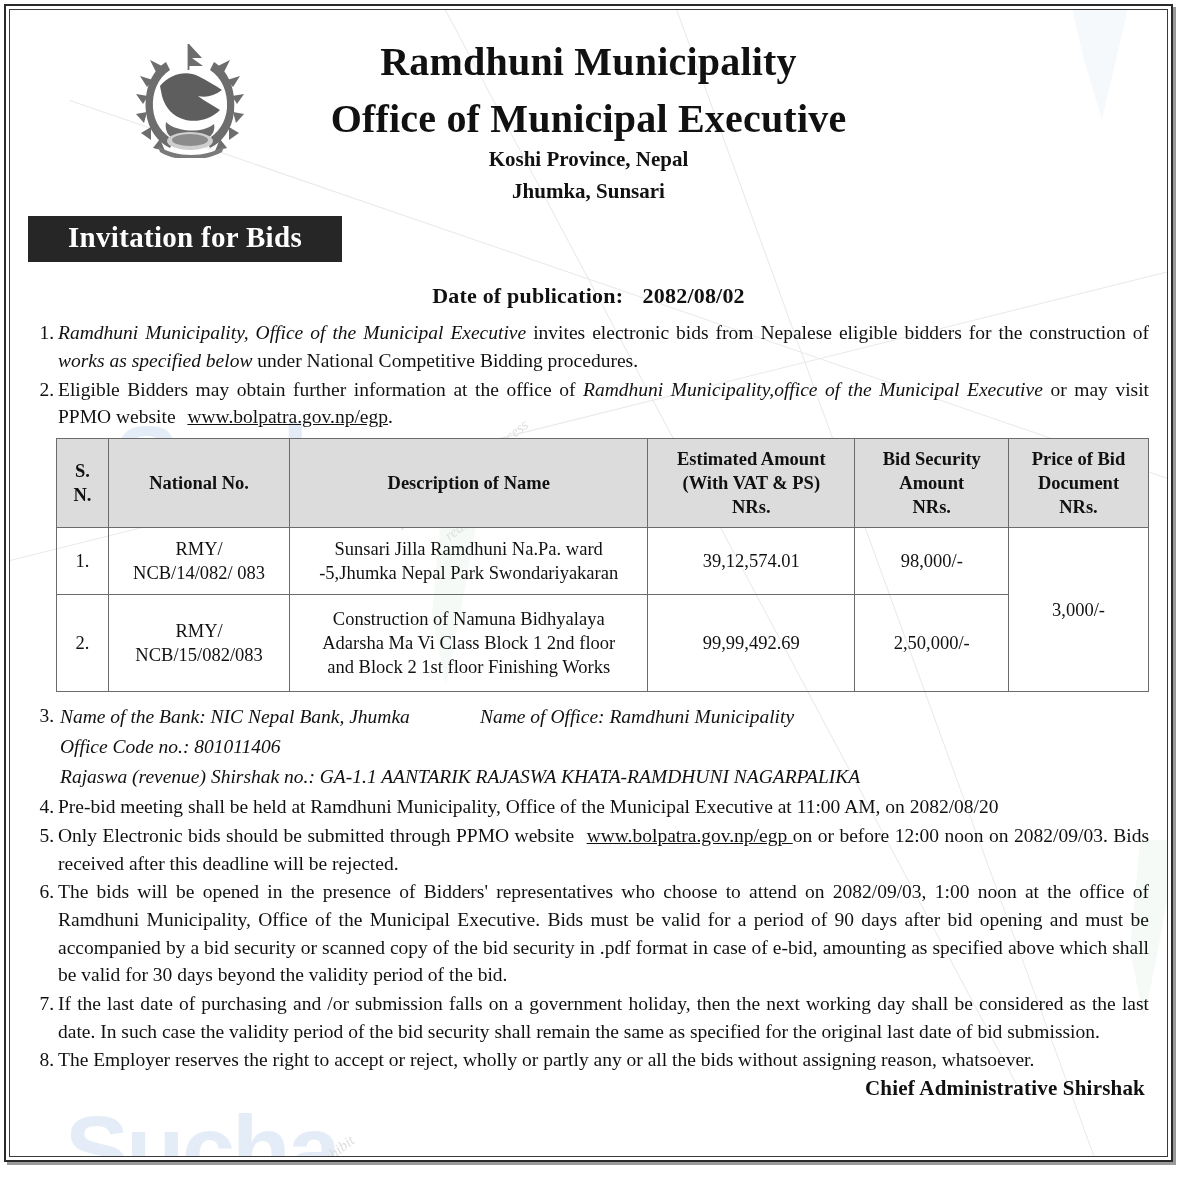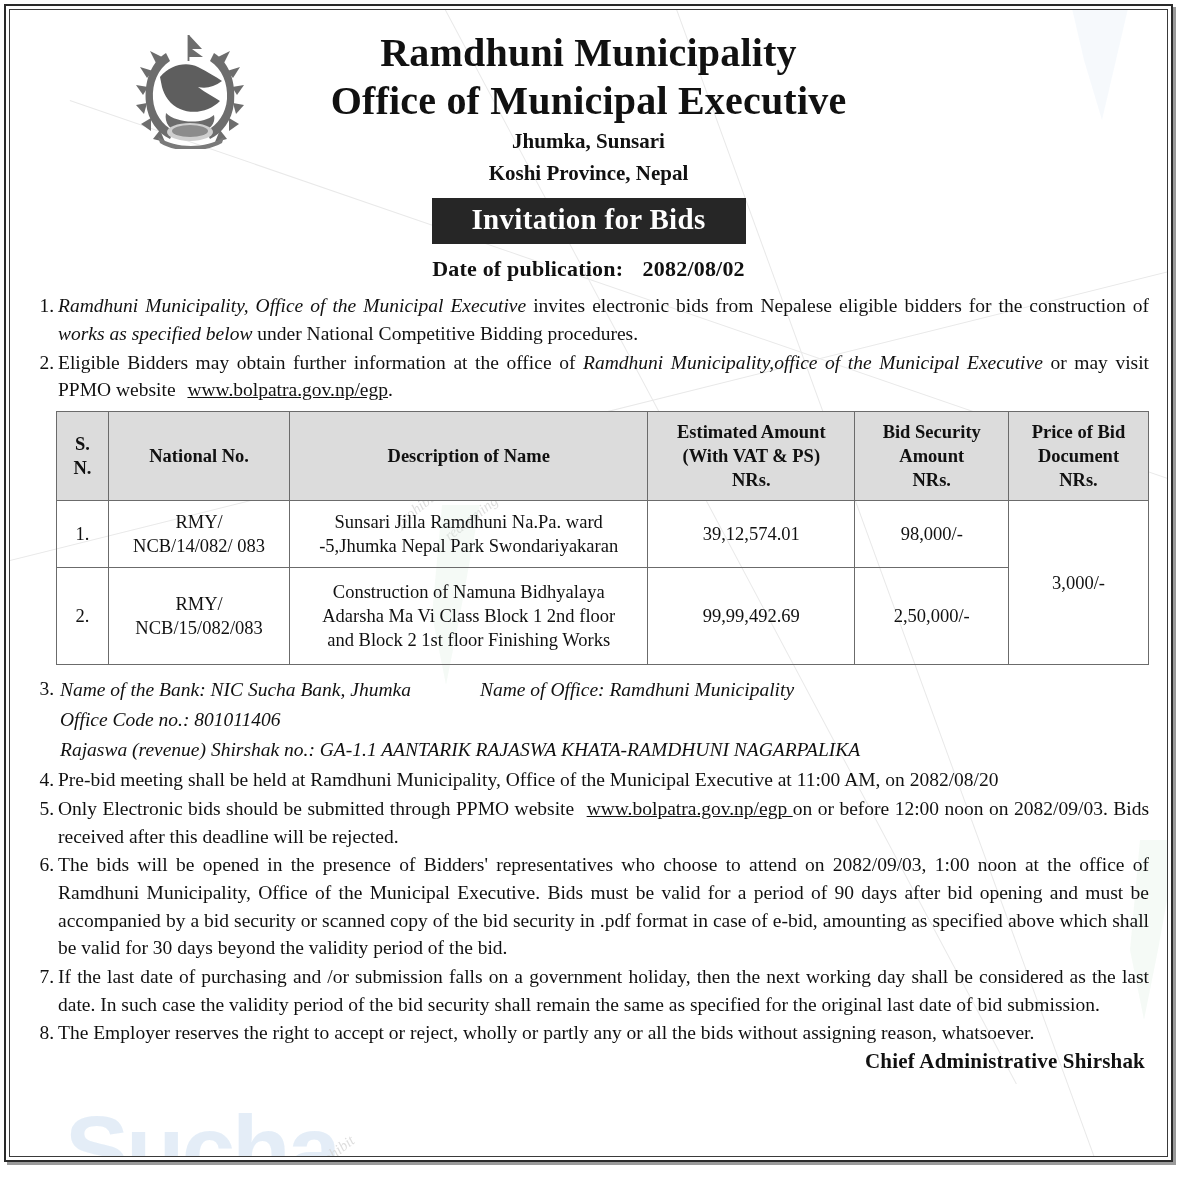--- a/index.html
+++ b/index.html
@@ -99,55 +99,54 @@
     left: 108px;
     top: 4px;
     width: 108px;
     height: 118px;
   }
   .org-title {
     font-size: 40px;
     font-weight: bold;
     line-height: 1.12;
     letter-spacing: .2px;
-    margin: 3px;
+    margin: 12px;
     padding-top: 4px;
   }
   .org-title2 {
     font-size: 40px;
     font-weight: bold;
     line-height: 1.12;
     letter-spacing: .2px;
     margin: 0;
   }
   .org-sub {
     font-size: 21px;
     font-weight: bold;
     line-height: 1.45;
     margin: 0;
     padding-top: 2px;
   }
   .ifb-wrap {
     margin-top: 10px;
     display: flex;
-    justify-content: center;
   }
   .ifb-banner {
     background: #262626;
     color: #ffffff;
     font-size: 29px;
     font-weight: bold;
     padding: 6px 40px 8px 40px;
     letter-spacing: .3px;
     line-height: 1.1;
   }
   .pub-date {
     font-size: 22px;
     font-weight: bold;
-    margin-top: 12px;
+    margin-top: 21px;
     letter-spacing: .2px;
   }
 
   
   ol.clauses {
     list-style: none;
     margin: 10px 0 0 0;
     padding: 0;
     font-size: 19.5px;
     line-height: 1.42;
@@ -300,22 +299,22 @@
 
           <path d="M30 82 C40 92 66 94 78 84 C80 92 74 100 62 102 L54 110 L46 102 C34 100 28 92 30 82 Z" fill="#6b6b6b"></path>
           <ellipse cx="54" cy="101" rx="23" ry="9" fill="#cfcfcf"></ellipse>
           <ellipse cx="54" cy="100" rx="18" ry="6" fill="#8c8c8c"></ellipse>
 
           <path d="M22 106 C40 118 70 118 88 106 L86 112 C68 122 40 122 24 112 Z" fill="#7a7a7a"></path>
         </svg>
 
         <div class="org-title">Ramdhuni Municipality</div>
         <div class="org-title2">Office of Municipal Executive</div>
+        <div class="org-sub">Koshi Province, Nepal</div>
         <div class="org-sub">Jhumka, Sunsari</div>
-        <div class="org-sub">Koshi Province, Nepal</div>
 
         <div class="ifb-wrap">
           <div class="ifb-banner">Invitation for Bids</div>
         </div>
 
         <div class="pub-date">
           <span>Date of publication:</span>
           <span style="display:inline-block;width:8px"></span>
           <span>2082/08/02</span>
         </div>
@@ -400,21 +399,21 @@
         </tbody>
       </table>
 
       <ol class="clauses">
 
         <li>
           <span class="num">3.</span>
 
           <div class="bank-block" style="margin-left:2px;">
             <div class="bank-row">
-              <div class="bank-c1">Name of the Bank: NIC Sucha Bank, Jhumka</div>
+              <div class="bank-c1">Name of the Bank: NIC Nepal Bank, Jhumka</div>
               <div class="bank-c2">Name of Office: Ramdhuni Municipality</div>
             </div>
             <div class="bank-row">
               <div class="bank-c1">Office Code no.: 801011406</div>
             </div>
             <div>Rajaswa (revenue) Shirshak no.: GA-1.1 AANTARIK RAJASWA KHATA-RAMDHUNI NAGARPALIKA</div>
           </div>
         </li>
 
         <li>

